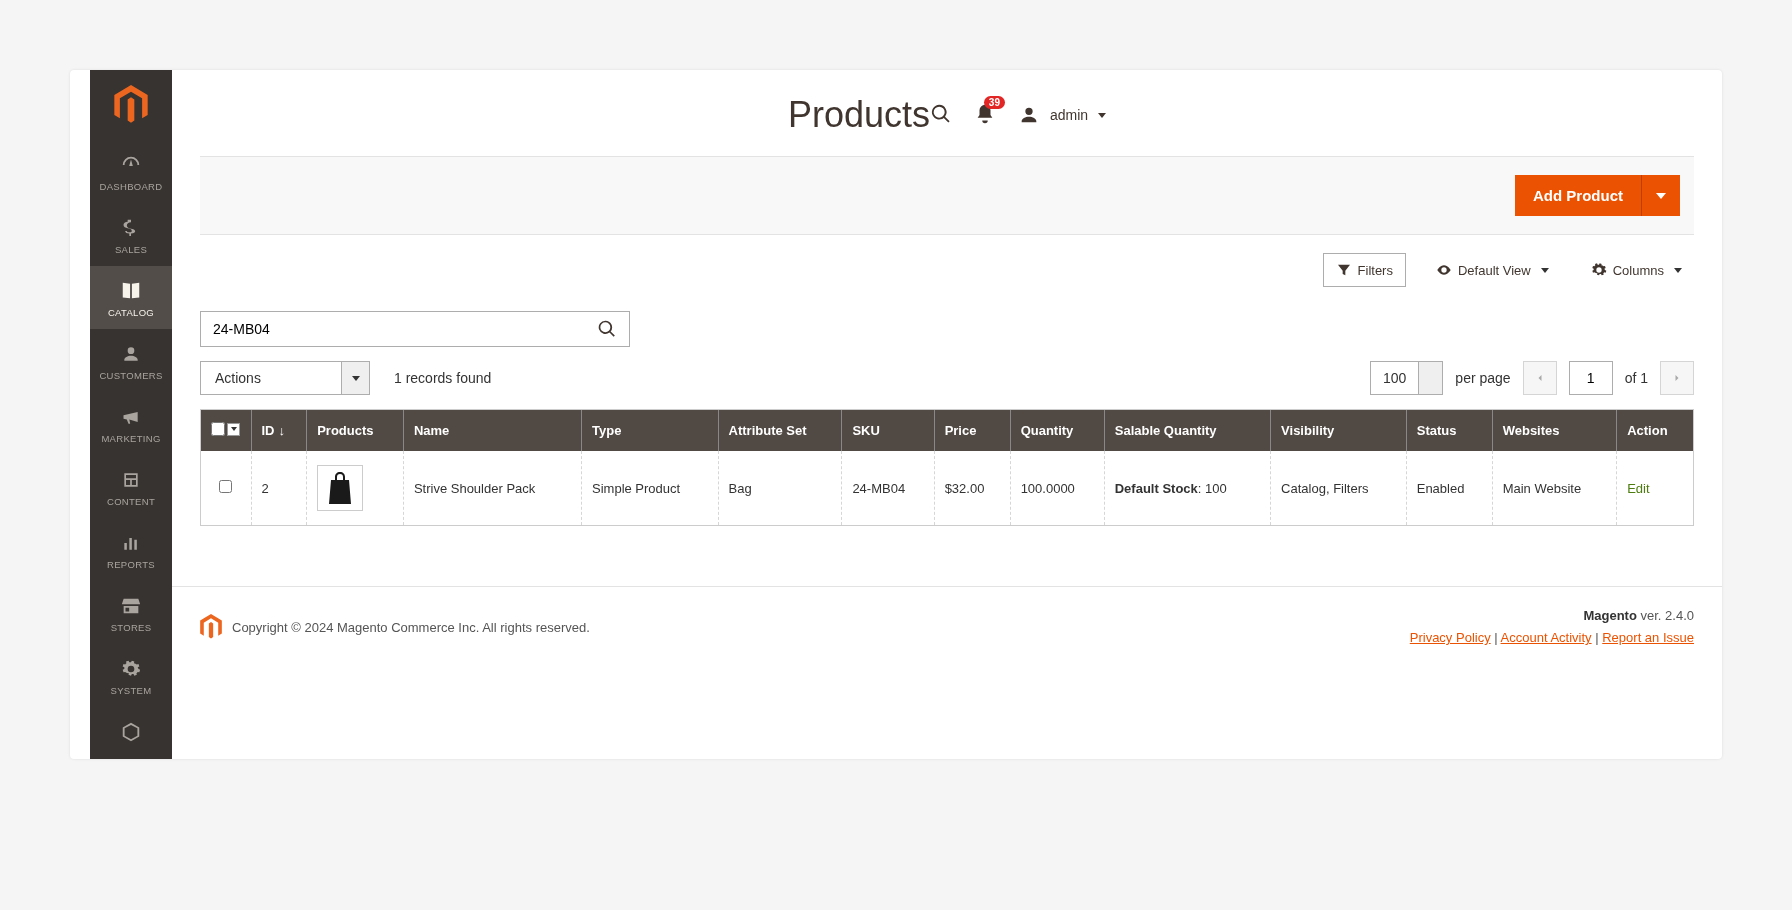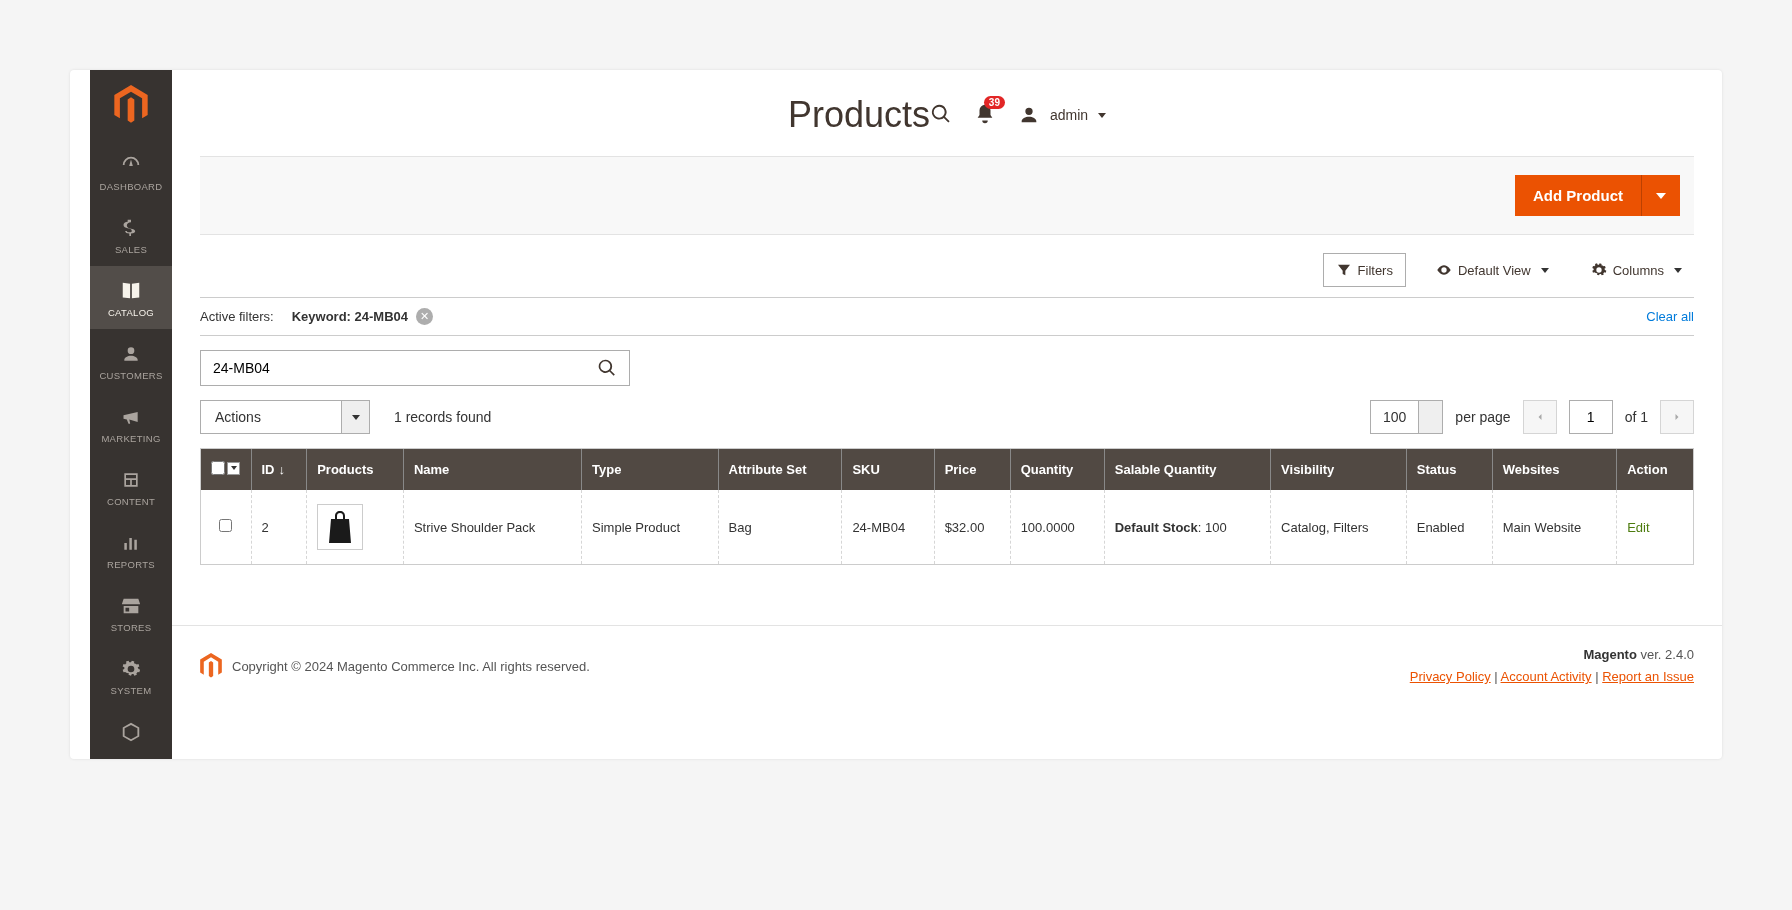--- a/index.html
+++ b/index.html
@@ -236,30 +236,20 @@
         </div>
         <div class="tool-btn">
           <svg viewBox="0 0 24 24">
               <path d="M12 8a4 4 0 1 0 4 4 4 4 0 0 0-4-4zm9 4l2 1-1 3-2-.5a8 8 0 0 1-1.5 1.5l.5 2-3 1-1-2h-2l-1 2-3-1 .5-2A8 8 0 0 1 5 15.5L3 16l-1-3 2-1v-2L2 9l1-3 2 .5A8 8 0 0 1 6.5 5L6 3l3-1 1 2h2l1-2 3 1-.5 2A8 8 0 0 1 19 6.5l2-.5 1 3-2 1z"></path>
             </svg>
           <span>Columns</span>
           <span class="caret"></span>
         </div>
       </div>
 
-      <div class="filters-row">
-        <div class="filters-left">
-          <span>Active filters:</span>
-          <span class="filter-chip">
-            <span><b>Keyword:</b> <b>24-MB04</b></span>
-            <span class="chip-x">✕</span>
-          </span>
-        </div>
-        <span class="clear-all">Clear all</span>
-      </div>
 
       <div class="search-row">
         <div class="search-box">
           <input type="text" value="24-MB04" style="">
           <span class="sbtn">
             <svg viewBox="0 0 24 24">
                 <path d="M10 2a8 8 0 1 0 5 14.3l5 5 1.4-1.4-5-5A8 8 0 0 0 10 2zm0 2a6 6 0 1 1-6 6 6 6 0 0 1 6-6z"></path>
               </svg>
           </span>
         </div>

